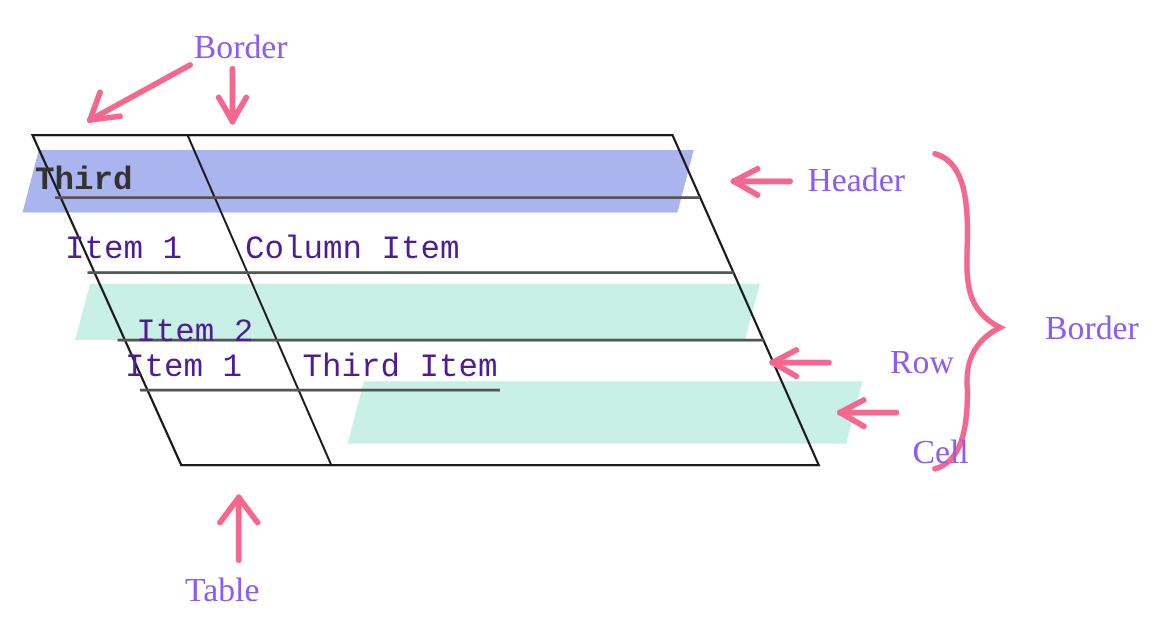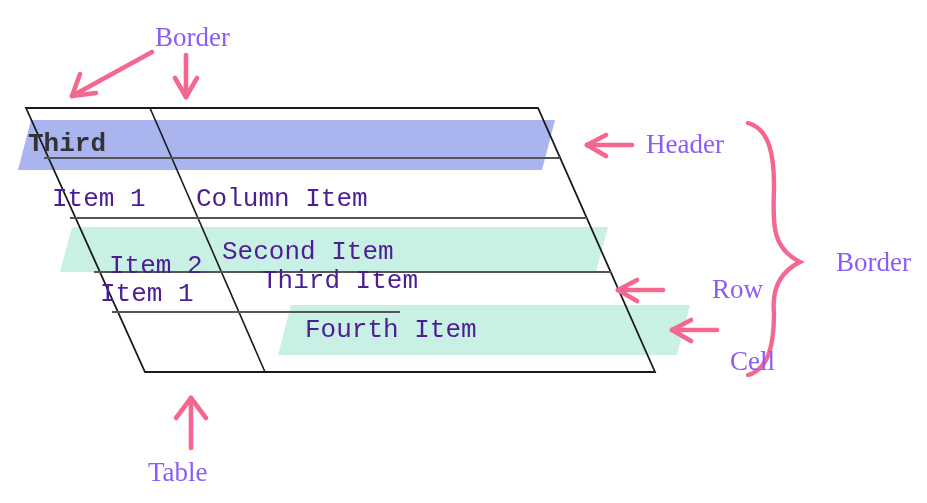--- a/index.html
+++ b/index.html
@@ -106,26 +106,24 @@
     <path fill="none" stroke="#f4688f" stroke-width="4.4" stroke-linecap="round" d="M 748 123 C 770 129 774 157 774 185 C 774 216 768 246 800 262 C 768 278 774 308 774 313 C 774 341 770 369 748 375"></path>
 
   </svg>
 
   <div class="cell-text head" style="left:28px; top:131px;">Third</div>
 
   <div class="cell-text" style="left:52px; top:186px;">Item 1</div>
   <div class="cell-text" style="left:196px; top:186px;">Column Item</div>
 
   <div class="cell-text" style="left:80px; top:253px;margin-left:29px;">Item 2</div>
-  <div class="cell-text" style="left:222px; top:239px;">Second Item</div>
 
   <div class="cell-text" style="left:100px; top:281px;">Item 1</div>
-  <div class="cell-text" style="left:242px; top:268px;margin-left:20px;">Third Item</div>
+  <div class="cell-text" style="left:242px; top:281px;">Third Item</div>
 
-  <div class="cell-text" style="left:305px; top:317px;">Fourth Item</div>
 
   <div class="anno-label" style="left:155px; top:24px;">Border</div>
 
   <div class="anno-label" style="left:646px; top:131px;">Header</div>
 
   <div class="anno-label" style="left:836px; top:249px;">Border</div>
 
   <div class="anno-label" style="left:712px; top:276px;">Row</div>
 
   <div class="anno-label" style="left:730px; top:316px;margin-top:32px;">Cell</div>

